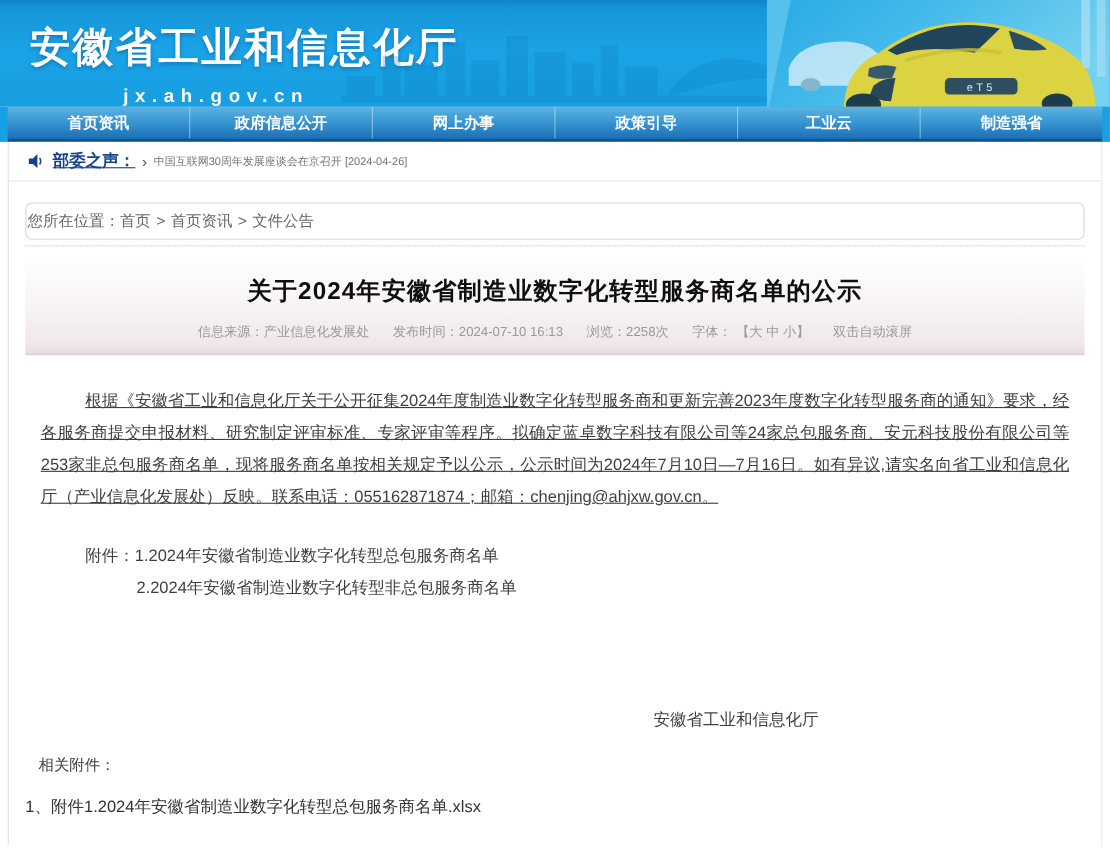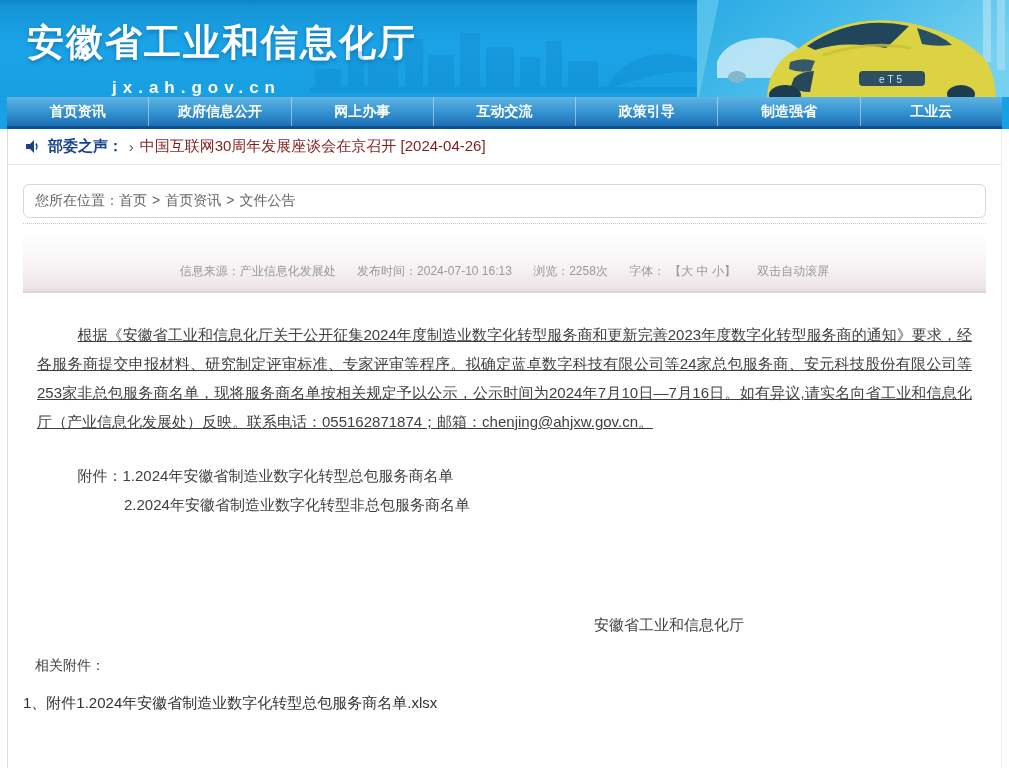--- a/index.html
+++ b/index.html
@@ -45,30 +45,30 @@
     margin:0 7px; height:639px;
     border-left:1px solid #dcdcdc; border-right:1px solid #ececec;
     background:#ffffff;
   }
 
   
   .ticker {
     height:36px; display:flex; align-items:center;
     padding-left:18px; border-bottom:1px solid #e8e8e8; background:#fff;
   }
-  .ticker-label { color:#17418c; font-weight:bold; font-size:15px; margin:0 4px 0 8px; }
+  .ticker-label { color:#17418c; font-weight:bold; font-size:15px; margin:0 4px 0 8px;text-decoration:underline; }
   .ticker-arrow { color:#555; font-size:14px; margin:0 6px 0 2px; }
-  .ticker-news { color:#7f1d1d; font-size:15px; cursor:pointer; }
+  .ticker-news { color:#737373; font-size:10px; cursor:pointer; }
 
   
   .content { padding:19px 15px 0 15px; }
 
   .breadcrumb-box {
     border:1px solid #d8d8d8; border-radius:6px;
-    padding:7px 11px; font-size:14px; color:#666;
+    padding:7px 1px; font-size:14px; color:#666;
   }
   .breadcrumb-box a { color:#666; text-decoration:none; cursor:pointer; }
   .crumb-sep { margin:0 5px; }
   .dotted-line { border-bottom:1px dotted #c6c6c6; margin-top:5px; }
 
   .title-block {
     margin-top:13px; text-align:center;
     background:linear-gradient(180deg,#fefefe 0%,#f7f2f3 55%,#efe6e8 92%,#e7dcdf 100%);
     border-bottom:2px solid #ded3d6;
     padding:13px 10px 11px 10px;
@@ -146,24 +146,23 @@
     <ellipse cx="264" cy="94" rx="14" ry="9" fill="#1b2e3a"></ellipse>
     <rect width="312" height="97" fill="#26a9e0" opacity="0.12"></rect>
   </svg>
 </div>
 
 <div class="nav-wrap">
   <div class="nav">
     <div class="nav-item">首页资讯</div>
     <div class="nav-item">政府信息公开</div>
     <div class="nav-item">网上办事</div>
-    <div class="nav-item">互动交流</div>
     <div class="nav-item">政策引导</div>
+    <div class="nav-item">工业云</div>
     <div class="nav-item">制造强省</div>
-    <div class="nav-item">工业云</div>
   </div>
 </div>
 
 <div class="page-body">
 
   <div class="ticker">
     <svg width="14" height="13" viewBox="0 0 14 13">
       <polygon points="0,4 4,4 8,0 8,13 4,9 0,9" fill="#17418c"></polygon>
       <path d="M10 3.5 Q12 6.5 10 9.5" stroke="#17418c" stroke-width="1.4" fill="none"></path>
     </svg>
@@ -173,20 +172,21 @@
   </div>
 
   <div class="content">
 
     <div class="breadcrumb-box">
       <span>您所在位置：</span><a>首页</a><span class="crumb-sep">&gt;</span><a>首页资讯</a><span class="crumb-sep">&gt;</span><a>文件公告</a>
     </div>
     <div class="dotted-line"></div>
 
     <div class="title-block">
+      <div class="article-title">关于2024年安徽省制造业数字化转型服务商名单的公示</div>
       <div class="meta">
         <span>信息来源：产业信息化发展处</span>
         <span>发布时间：2024-07-10 16:13</span>
         <span>浏览：2258次</span>
         <span style="margin-right:4px">字体：</span><span class="ctl" style="margin-left:0">【大 中 小】</span>
         <span class="ctl">双击自动滚屏</span>
       </div>
     </div>
 
     <p class="body-text">根据《安徽省工业和信息化厅关于公开征集2024年度制造业数字化转型服务商和更新完善2023年度数字化转型服务商的通知》要求，经各服务商提交申报材料、研究制定评审标准、专家评审等程序。拟确定蓝卓数字科技有限公司等24家总包服务商、安元科技股份有限公司等253家非总包服务商名单，现将服务商名单按相关规定予以公示，公示时间为2024年7月10日—7月16日。如有异议,请实名向省工业和信息化厅（产业信息化发展处）反映。联系电话：055162871874；邮箱：chenjing@ahjxw.gov.cn。</p>

